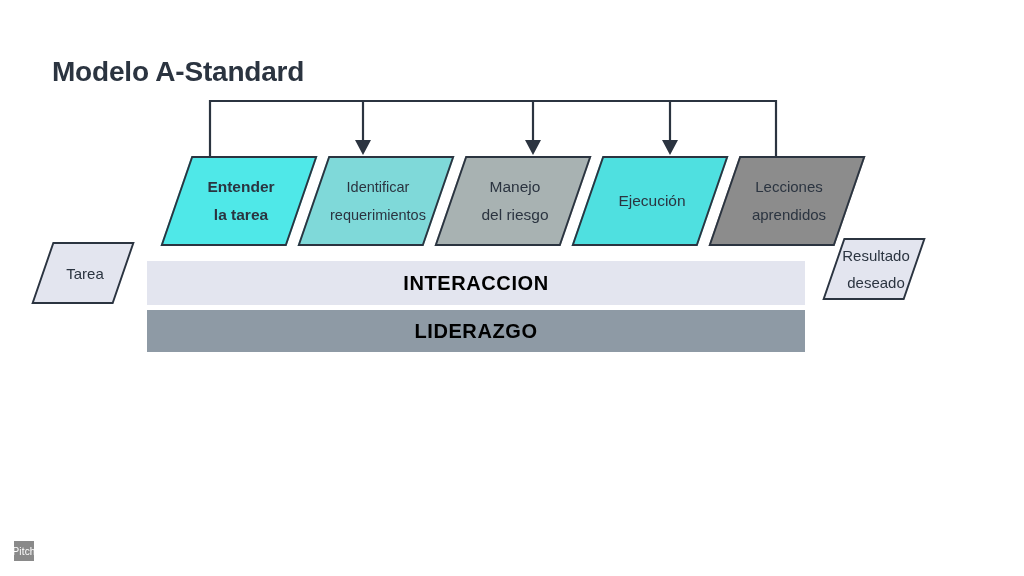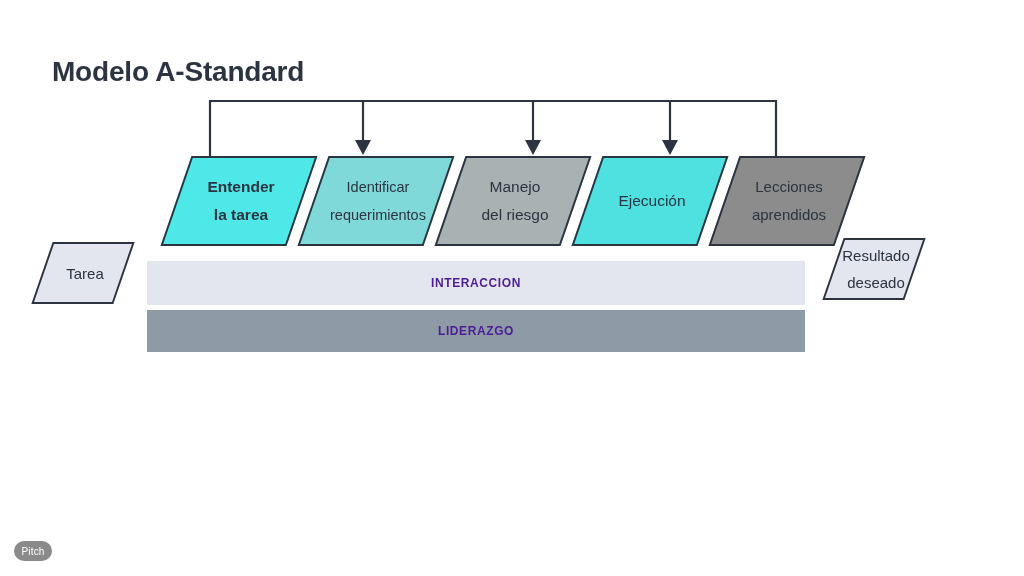--- a/index.html
+++ b/index.html
@@ -114,45 +114,45 @@
   #side-right { left: 833px; top: 238px; }
 
   
   .band {
     position: absolute;
     left: 147px;
     width: 658px;
     display: flex;
     align-items: center;
     justify-content: center;
-    color: #4c1d95;
+    color: #000000;
     font-weight: bold;
     letter-spacing: 0.6px;
-    font-size: 12px;
+    font-size: 20px;
   }
   #band-interaccion {
     top: 261px;
     height: 44px;
     background: #E3E5EF;
   }
   #band-liderazgo {
     top: 310px;
     height: 42px;
     background: #8E9AA5;
     text-align: center;
   }
 
   
   .watermark {
     position: absolute;
     left: 14px;
     top: 541px;
-    width: 38px;
+    width: 20px;
     height: 20px;
-    border-radius: 10px;
+    border-radius: 0;
     background: #8A8A8A;
     display: flex;
     align-items: center;
     justify-content: center;
     color: #ffffff;
     font-size: 10px;
     letter-spacing: 0.2px;
   }
 </style>
 </head>

